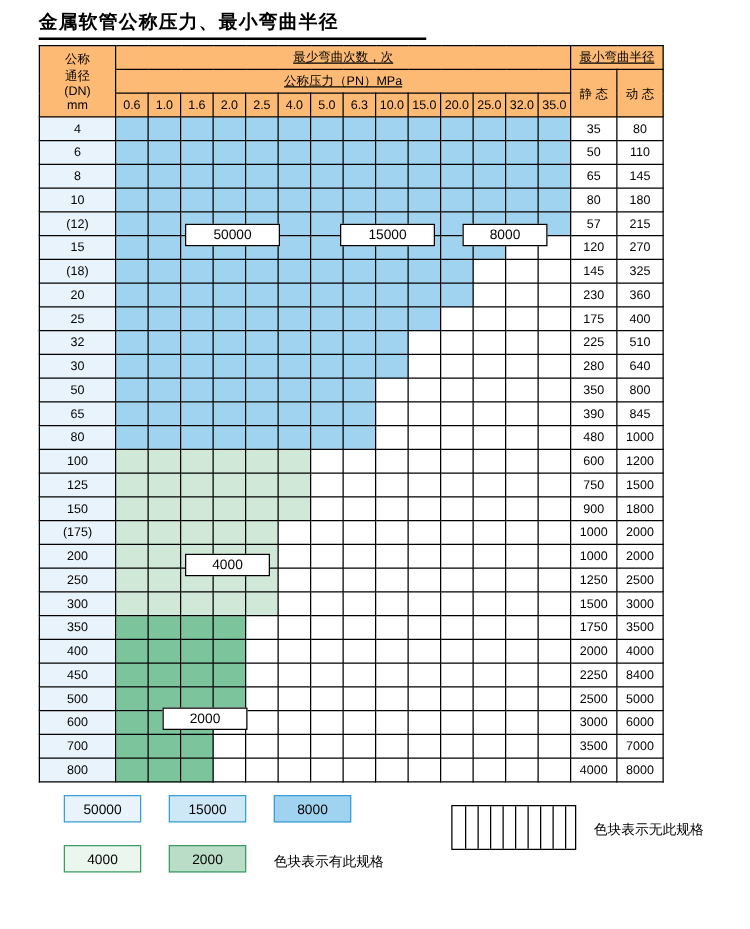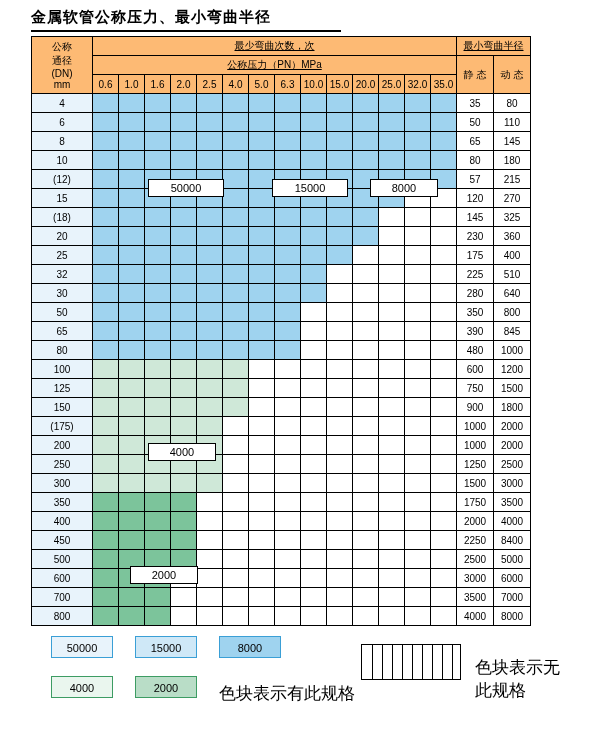--- a/index.html
+++ b/index.html
@@ -66,21 +66,21 @@
     width:62px;height:22px;line-height:22px;text-align:center;
     border:1px solid #000;font-size:11px;display:inline-block;
     box-sizing:border-box;
   }
   .lg-blue-l{background:#e8f3fb;border-color:#3a9fd6;}
   .lg-blue-m{background:#cfe8f7;border-color:#3a9fd6;}
   .lg-blue-d{background:#9fd3ef;border-color:#3a9fd6;}
   .lg-green-l{background:#eaf6ee;border-color:#3d9c63;}
   .lg-green-d{background:#b9ddc7;border-color:#3d9c63;}
   .lgrow{position:absolute;}
-  .lgnote{position:absolute;font-size:17px;}
+  .lgnote{position:absolute;font-size:11px;}
   .hatchbox{
     position:absolute;border:1px solid #000;
     width:100px;height:36px;background:#fff;
     box-sizing:border-box;
   }
   .hatchbox i{
     position:absolute;top:0;bottom:0;width:1px;background:#000;
   }
 </style>
 </head>

